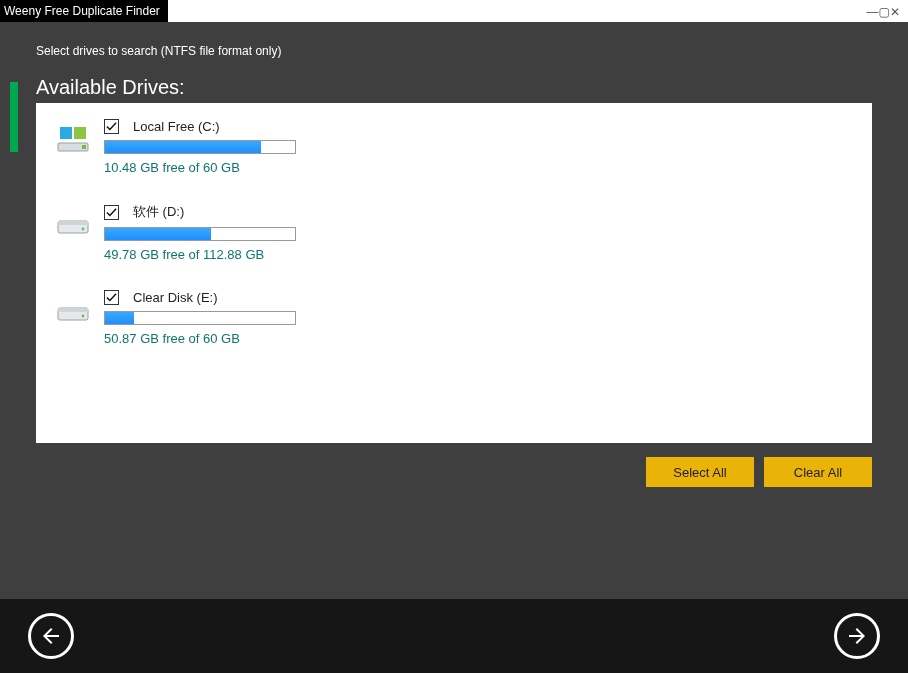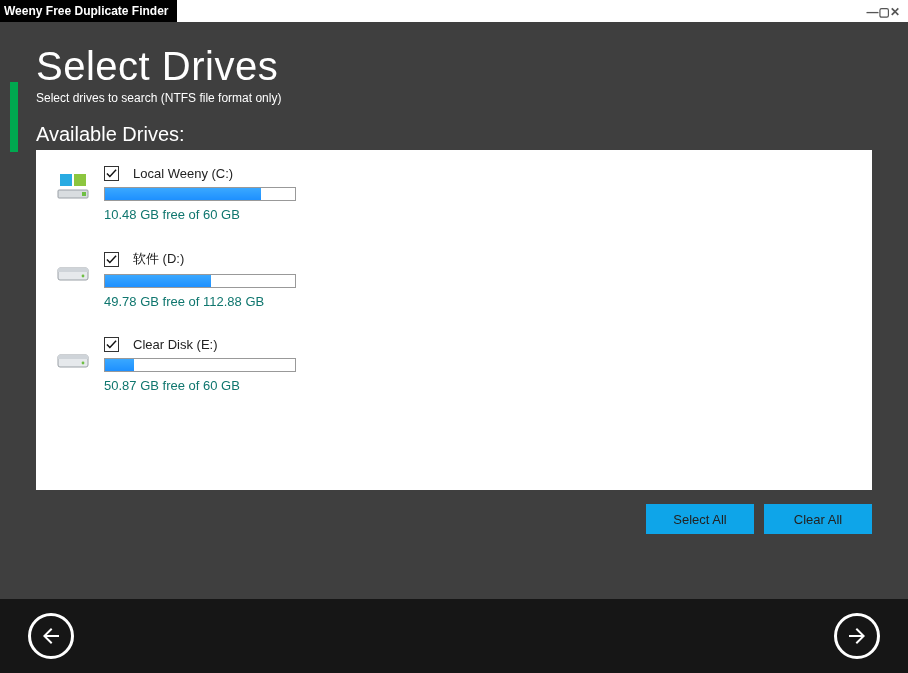--- a/index.html
+++ b/index.html
@@ -1,18 +1,18 @@
 <!DOCTYPE html>
 <html><head>
 <meta charset="utf-8">
 <style>
   * { box-sizing: border-box; margin: 0; padding: 0; font-family: "Segoe UI", Tahoma, sans-serif; }
   html, body { width: 908px; height: 673px; overflow: hidden; background: #fff; }
   .window { width: 908px; height: 673px; display: flex; flex-direction: column; background: #3e3e3e; }
-  .titlebar-outer{ display:flex; align-items:stretch; height:22px; background:#c2410c;font-weight:bold;}
+  .titlebar-outer{ display:flex; align-items:stretch; height:22px; background:#c2410c;}
   .titlebar-outer .black{ background:#000; display:flex; align-items:center; padding:0 8px 0 4px;}
   .titlebar-outer .rest{ flex:1; display:flex; align-items:center; justify-content:flex-end; padding-right:8px; background:#fff;}
   .win-glyph{ color:#555; font-size:12px; line-height:1; }
 
   
   .content {
     flex: 1;
     background: #3f3f3f;
     color: #fff;
     position: relative;
@@ -59,21 +59,21 @@
     position:absolute; left:0; top:0; bottom:0;
     background: linear-gradient(#3aa8ff,#1e90ff);
   }
   .drive-free { font-size:13px; color:#0f766e; }
 
   
   .btn-row {
     display:flex; justify-content:flex-end; gap:10px; margin-top:14px;
   }
   .btn {
-    background:#0ea5e9; color:#222; border:none; width:108px; height:30px;
+    background:#eab308; color:#222; border:none; width:108px; height:30px;
     font-size:13px; cursor:pointer;
   }
 
   
   .footer {
     height: 74px; background:#161616; display:flex; align-items:center; justify-content:space-between;
     padding:0 28px; margin-top:auto;
   }
   .nav-btn {
     width:46px; height:46px; border:3px solid #fff; border-radius:50%;
@@ -93,41 +93,40 @@
     </div>
     <div class="rest">
       <span class="win-btn"><span class="win-glyph">—</span></span>
       <span class="win-btn"><span class="win-glyph">▢</span></span>
       <span class="win-btn"><span class="win-glyph">✕</span></span>
     </div>
   </div>
 
   <div class="content">
     <div class="accent-bar"></div>
-    <h1 class="page-title">Select Drives</h1>
     <div class="subtitle">Select drives to search (NTFS file format only)</div>
     <div class="avail-label">Available Drives:</div>
 
     <div class="drives-panel" id="drives-panel">
 
     <div class="drive-row">
           <div class="drive-icon"><svg viewBox="0 0 34 30">
               <rect x="2" y="18" width="30" height="8" rx="1" fill="#d9dde0" stroke="#9aa0a6"></rect>
               <rect x="4" y="2" width="12" height="12" fill="#29abe2"></rect>
               <rect x="18" y="2" width="12" height="12" fill="#8cc63f"></rect>
               <rect x="26" y="20" width="4" height="4" fill="#6fbf44"></rect>
             </svg></div>
           <div class="drive-body">
             <div class="drive-top">
               <span class="chk">
                 <svg viewBox="0 0 12 12">
                   <path d="M1 6 L4.2 9.2 L11 2" stroke="#111" stroke-width="1.6" fill="none"></path>
                 </svg>
               </span>
-              <span class="drive-name">Local Weeny (C:)</span>
+              <span class="drive-name">Local Free (C:)</span>
             </div>
             <div class="progress">
               <div class="fill" style="width:82%"></div>
             </div>
             <div class="drive-free">10.48 GB free of 60 GB</div>
           </div>
         </div>
         <div class="drive-row">
           <div class="drive-icon"><svg viewBox="0 0 34 30">
               <rect x="2" y="12" width="30" height="12" rx="2" fill="#e6e9ec" stroke="#9aa0a6"></rect>

